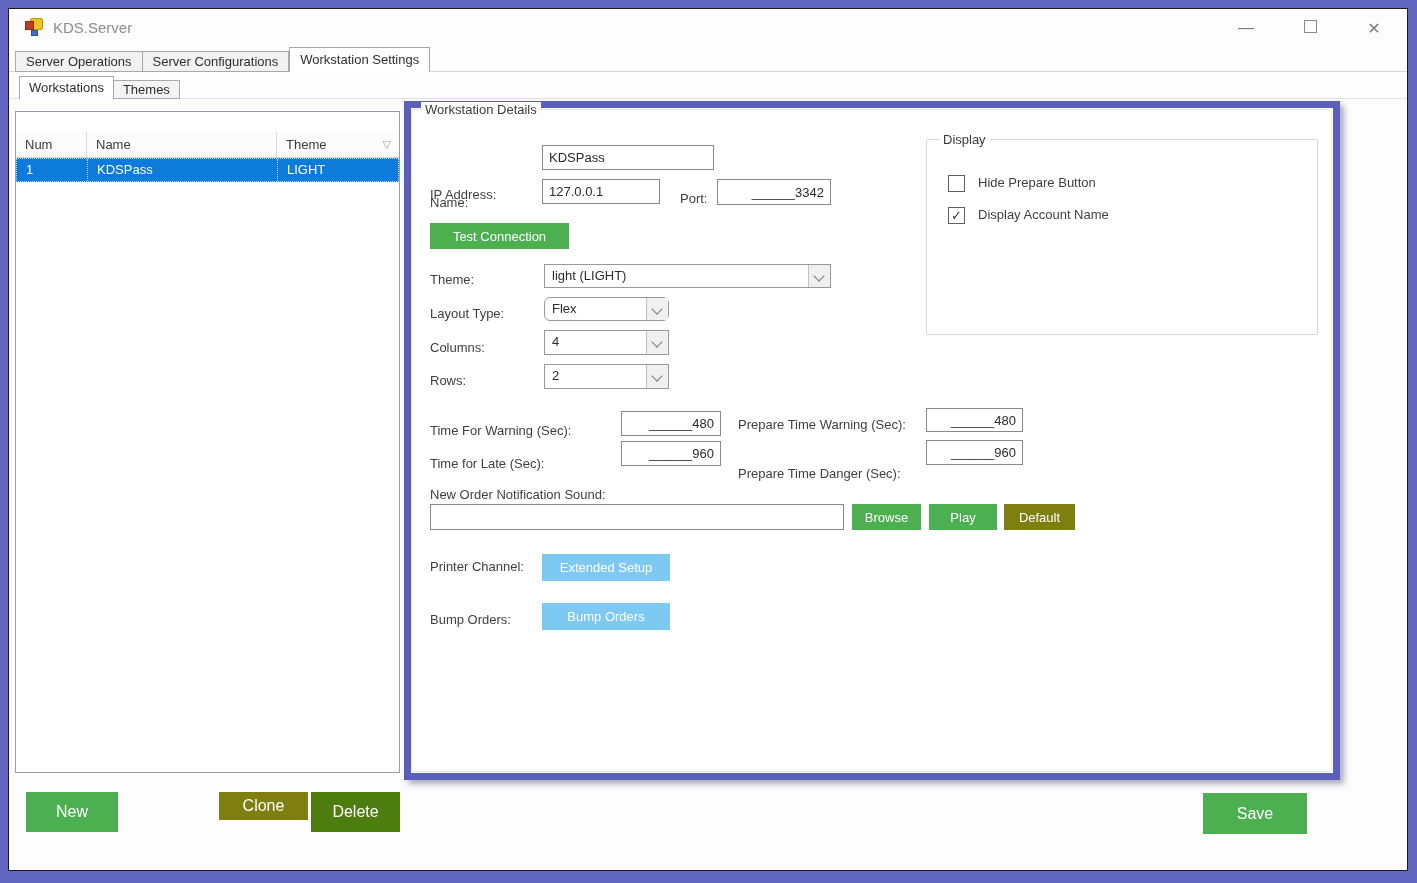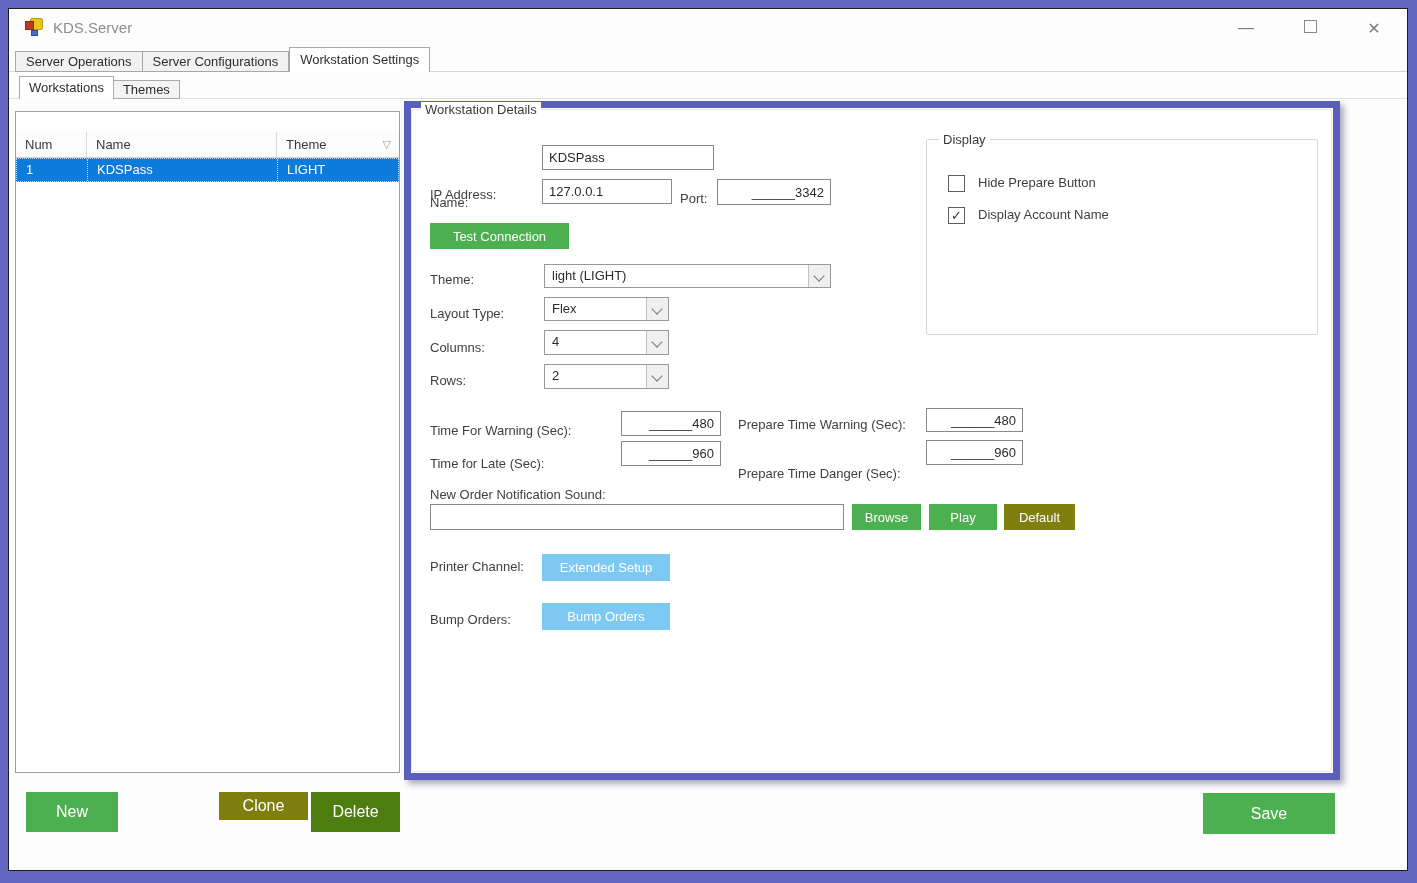--- a/index.html
+++ b/index.html
@@ -139,34 +139,34 @@
 
   <div class="panel"></div>
 
   <div class="gb gb-details"></div>
   <div class="gb-label" style="left:412px; top:93px;">Workstation Details</div>
 
   <div class="lbl" style="left:421px; top:142px;margin-top:44px;">Name:</div>
   <input class="tbx" style="left: 533px; top: 136px; width: 172px; height: 25px;" value="KDSPass">
 
   <div class="lbl" style="left:421px; top:178px;">IP Address:</div>
-  <input class="tbx" style="left: 533px; top: 170px; width: 130px; height: 25px;" value="127.0.0.1">
+  <input class="tbx" style="left: 533px; top: 170px; width: 118px; height: 25px;" value="127.0.0.1">
   <div class="lbl" style="left:671px; top:182px;">Port:</div>
   <input class="tbx right" style="left: 708px; top: 170px; width: 114px; height: 26px;" value="______3342">
 
   <button class="btn btn-green" style="left:421px; top:214px; width:139px; height:26px;">Test Connection</button>
 
   <div class="lbl" style="left:421px; top:263px;">Theme:</div>
   <div class="combo" style="left:535px; top:255px; width:287px; height:24px;">
     <div class="combo-text">light (LIGHT)</div>
     <div class="combo-btn"></div>
   </div>
 
   <div class="lbl" style="left:421px; top:297px;">Layout Type:</div>
-  <div class="combo" style="left:535px; top:288px; width:125px; height:24px;">
+  <div class="combo" style="left:535px; top:288px; width:125px; height:24px;border-radius:6px;">
     <div class="combo-text">Flex</div>
     <div class="combo-btn"></div>
   </div>
 
   <div class="lbl" style="left:421px; top:331px;">Columns:</div>
   <div class="combo" style="left:535px; top:321px; width:125px; height:25px;">
     <div class="combo-text">4</div>
     <div class="combo-btn"></div>
   </div>
 
@@ -203,15 +203,15 @@
 
   <div class="cbx-row" style="left:939px; top:166px;">
     <span class="cbx"></span>
     <span class="cbx-lbl">Hide Prepare Button</span>
   </div>
   <div class="cbx-row" style="left:939px; top:198px;">
     <span class="cbx">✓</span>
     <span class="cbx-lbl">Display Account Name</span>
   </div>
 
-  <button class="btn btn-green btn-big" style="left:1194px; top:784px; width:132px; height:41px;">Save</button>
+  <button class="btn btn-green btn-big" style="left:1194px; top:784px; width:104px; height:41px;">Save</button>
 
 </div>
 
 </body></html>

